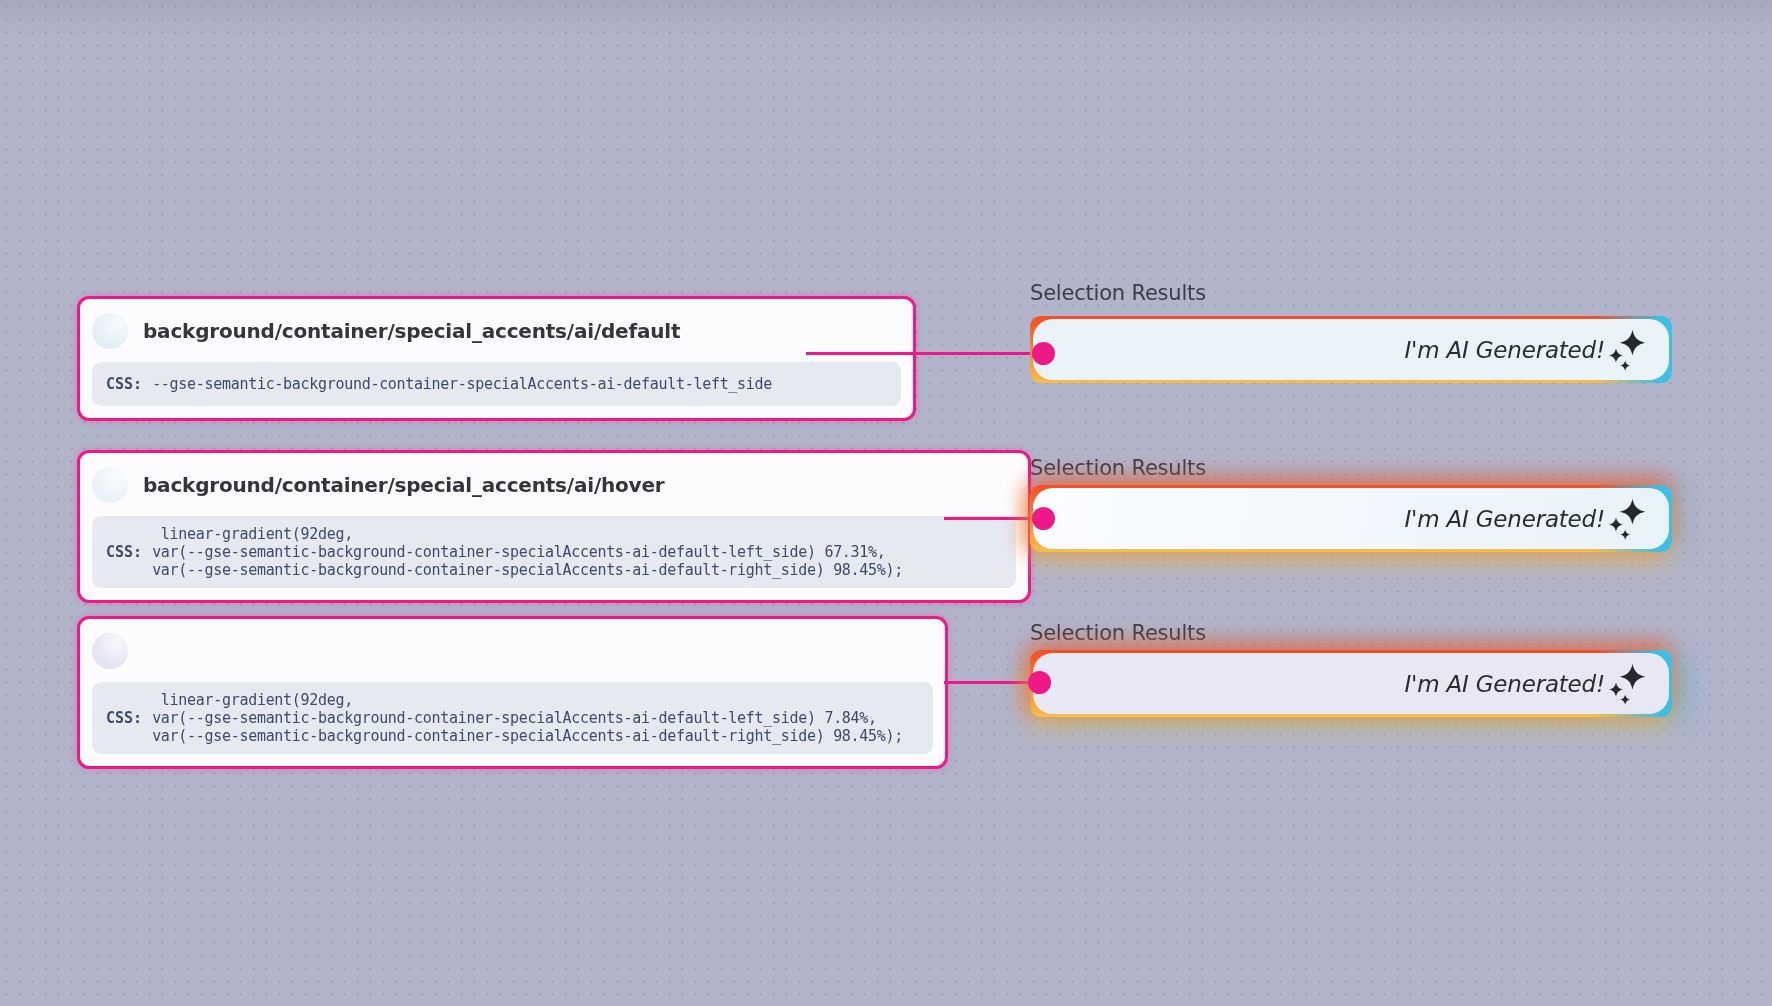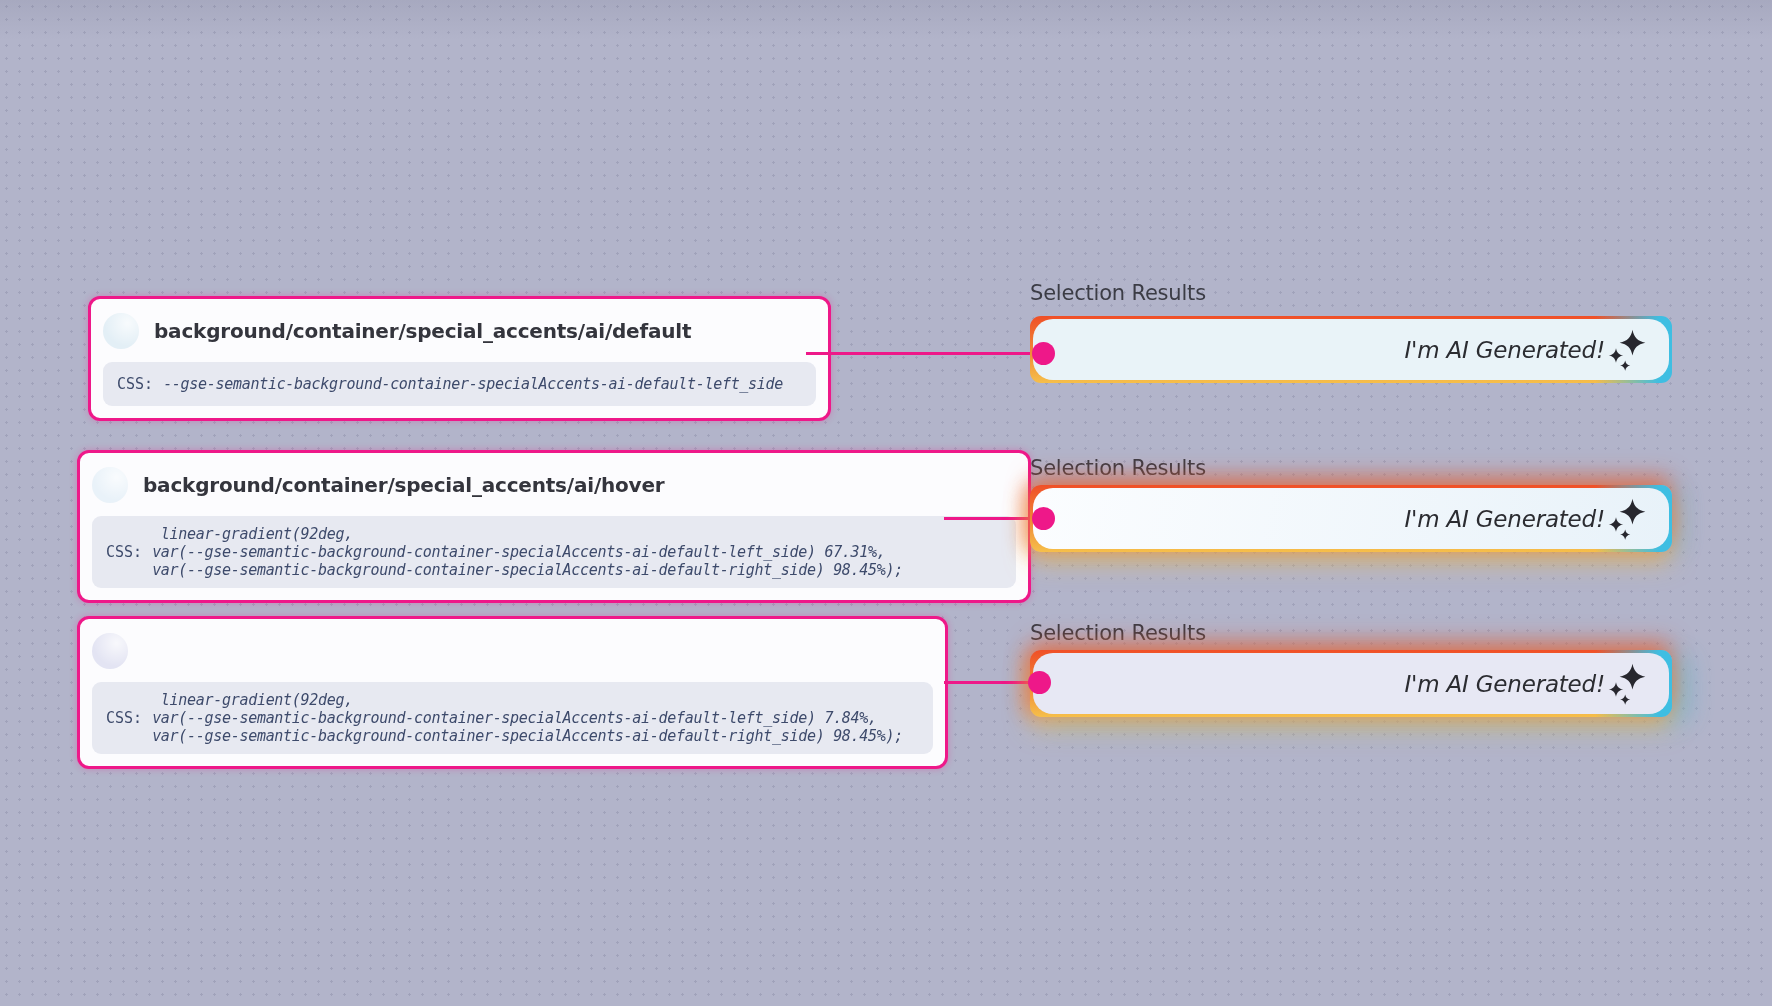--- a/index.html
+++ b/index.html
@@ -21,21 +21,21 @@
   
   .token-card {
     position: absolute;
     background: #fcfcfe;
     border: 3px solid #ee1889;
     border-radius: 12px;
     box-shadow: 0 0 7px rgba(238,24,137,0.30);
     padding: 12px;
     z-index: 3;
   }
-  .card-1 { left: 77px;  top: 296px; width: 743px; min-height: 123px; margin-left: 11px; }
+  .card-1 { left: 77px;  top: 296px; width: 839px; min-height: 123px; }
   .card-2 { left: 77px;  top: 450px; width: 954px; min-height: 138px; }
   .card-3 { left: 77px;  top: 616px; width: 871px; min-height: 136px; }
 
   .card-head { display: flex; align-items: center; gap: 15px; min-height: 40px; }
   .swatch {
     width: 36px; height: 36px; border-radius: 50%;
     flex: 0 0 36px;
   }
   .swatch-sheen { background-image: radial-gradient(circle at 68% 28%, rgba(255,255,255,0.75), rgba(255,255,255,0) 65%); }
   .card-title {
@@ -44,22 +44,22 @@
   .code-block {
     margin-top: 11px;
     background: #e7e9f1;
     border-radius: 9px;
     padding: 9px 14px;
     display: flex; align-items: center; gap: 10px;
     font-family: "DejaVu Sans Mono", "Liberation Mono", monospace;
     font-size: 15px; color: #3d4a6b;
     min-height: 44px;
   }
-  .css-label { font-weight: normal; flex: 0 0 auto; }
-  .css-value { display: flex; flex-direction: column; font-style: italic; }
+  .css-label { font-weight: bold; flex: 0 0 auto; }
+  .css-value { display: flex; flex-direction: column; }
   .css-line { white-space: pre; line-height: 18px; letter-spacing: -0.3px; }
 
   
   .connector-line { position: absolute; height: 3px; background: #ee1889; z-index: 4; }
   .line-1 { left: 806px; top: 352px; width: 240px; }
   .line-2 { left: 944px; top: 517px; width: 102px; }
   .line-3 { left: 944px; top: 681px; width: 96px; }
   .connector-dot {
     position: absolute; width: 23px; height: 23px; border-radius: 50%;
     background: #ee1889; z-index: 6;

